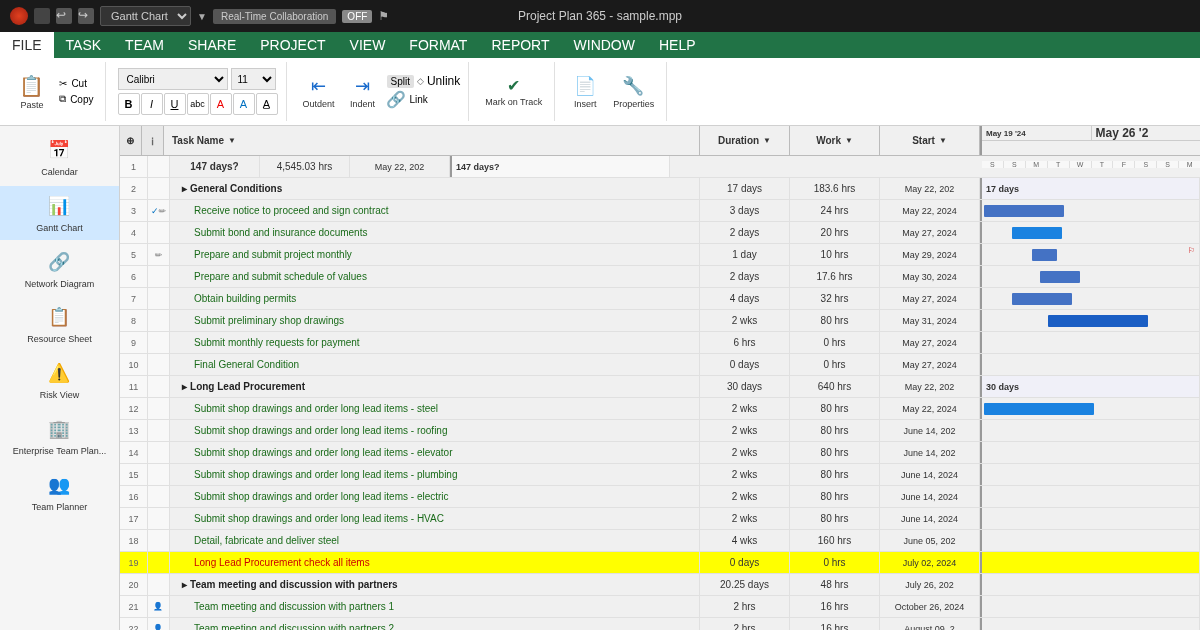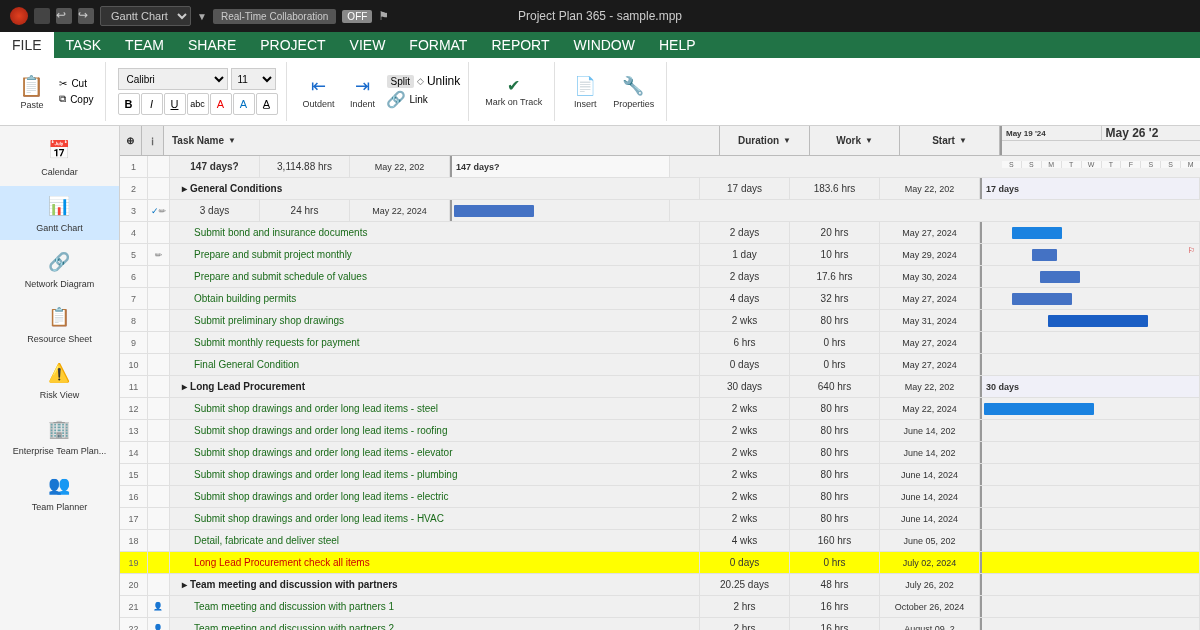--- a/index.html
+++ b/index.html
@@ -437,21 +437,21 @@
       </div>
       <div class="col-header-cell work">
         <span>Work</span>
         <span class="sort-arrow">▼</span>
       </div>
       <div class="col-header-cell start">
         <span>Start</span>
         <span class="sort-arrow">▼</span>
       </div>
 
-      <div style="display:flex;flex-direction:column;width:200px;border-left:2px solid #999;gap:20px;">
+      <div style="display:flex;flex-direction:column;width:220px;border-left:2px solid #999;gap:20px;">
         <div style="display:flex;height:16px;background:#f0f0f0;border-bottom:1px solid #ccc;">
           <span style="flex:1;font-size:8px;font-weight:bold;color:#333;padding:0 4px;border-right:1px solid #ccc;display:flex;align-items:center;">May 19 '24</span>
           <span style="flex:1;font-size:12px;font-weight:bold;color:#333;padding:0 4px;display:flex;align-items:center;">May 26 '2</span>
         </div>
         <div style="display:flex;height:14px;background:#f8f8f8;">
           <span style="flex:1;font-size:7px;color:#666;text-align:center;border-right:1px solid #e0e0e0;display:flex;align-items:center;justify-content:center;">S</span>
           <span style="flex:1;font-size:7px;color:#666;text-align:center;border-right:1px solid #e0e0e0;display:flex;align-items:center;justify-content:center;">S</span>
           <span style="flex:1;font-size:7px;color:#666;text-align:center;border-right:1px solid #e0e0e0;display:flex;align-items:center;justify-content:center;">M</span>
           <span style="flex:1;font-size:7px;color:#666;text-align:center;border-right:1px solid #e0e0e0;display:flex;align-items:center;justify-content:center;">T</span>
           <span style="flex:1;font-size:7px;color:#666;text-align:center;border-right:1px solid #e0e0e0;display:flex;align-items:center;justify-content:center;">W</span>
@@ -465,21 +465,21 @@
     </div>
 
     <div class="table-body">
 
       <div class="table-row">
         <div class="cell row-num">1</div>
         <div class="cell info-col"></div>
         <div class="cell duration">
             <b>147 days?</b>
           </div>
-        <div class="cell work">3,114.88 hrs</div>
+        <div class="cell work">4,545.03 hrs</div>
         <div class="cell start">May 22, 202</div>
         <div class="cell gantt-cell" style="width:220px;border-left:2px solid #999;background:#f8f8f8;font-size:9px;font-weight:bold;color:#333;padding-left:4px;">147 days?</div>
       </div>
 
       <div class="table-row">
         <div class="cell row-num">2</div>
         <div class="cell info-col"></div>
         <div class="cell task-name task-name-indent-1">
           <span style="margin-right:3px;">▸</span>
           <span>General Conditions</span>
@@ -489,20 +489,21 @@
         <div class="cell start">May 22, 202</div>
         <div class="cell gantt-cell" style="width:220px;border-left:2px solid #999;background:#f0f0f8;font-size:9px;font-weight:bold;color:#333;padding-left:4px;">17 days</div>
       </div>
 
       <div class="table-row">
         <div class="cell row-num">3</div>
         <div class="cell info-col">
           <span style="color:#0070c0;font-size:9px;">✓</span>
           <span style="color:#888;font-size:9px;">✏</span>
         </div>
+        <div class="cell task-name task-name-indent-2">Receive notice to proceed and sign contract</div>
         <div class="cell duration">3 days</div>
         <div class="cell work">24 hrs</div>
         <div class="cell start">May 22, 2024</div>
         <div class="cell gantt-cell" style="width:220px;border-left:2px solid #999;position:relative;">
           <div style="position:absolute;left:2px;top:5px;height:12px;width:80px;background:#4472C4;border-radius:1px;"></div>
           <span style="position:absolute;left:84px;top:20px;font-size:8px;color:#333;">G.C. Gener</span>
         </div>
       </div>
 
       <div class="table-row">

